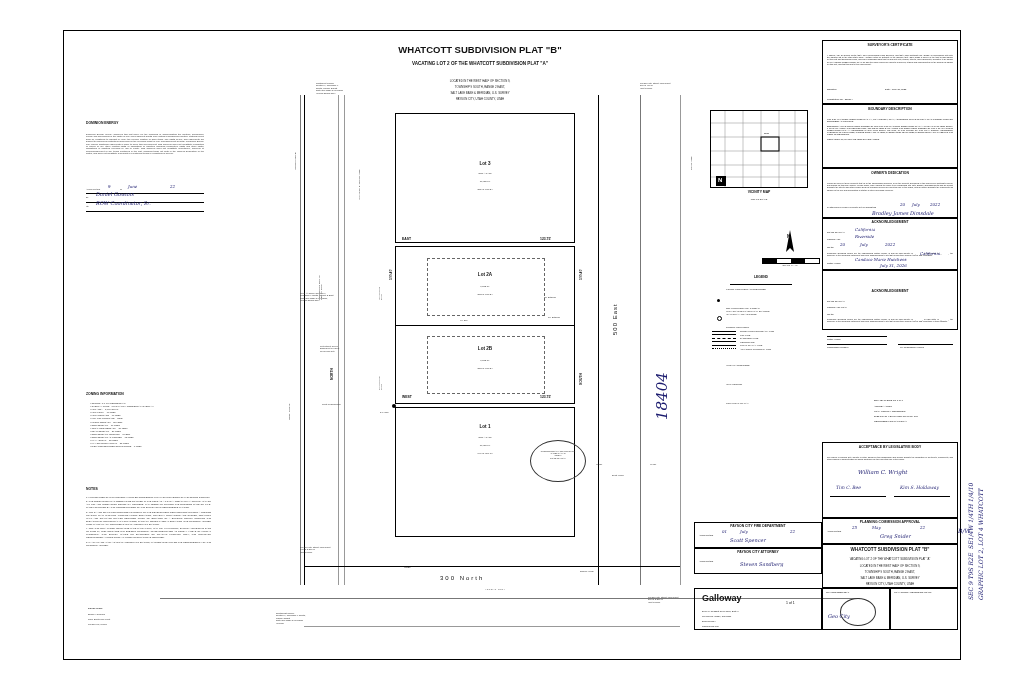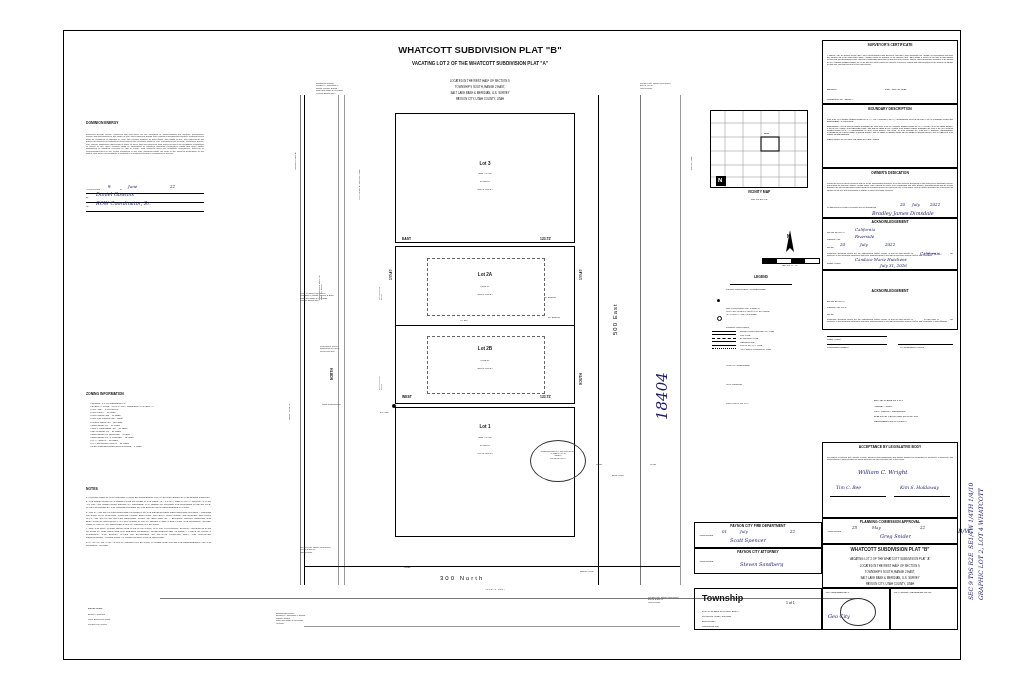--- a/index.html
+++ b/index.html
@@ -380,21 +380,21 @@
 
   <div class="bx" style="left:822px;top:544px;width:136px;height:44px;"></div>
   <div class="t md b ctr" style="left:822px;top:548px;width:136px;">WHATCOTT SUBDIVISION PLAT "B"</div>
   <div class="t tiny2 ctr" style="left:822px;top:558px;width:136px;">VACATING LOT 2 OF THE WHATCOTT SUBDIVISION PLAT "A"</div>
   <div class="t tiny2 ctr" style="left:822px;top:565px;width:136px;">LOCATED IN THE WEST HALF OF SECTION 9,</div>
   <div class="t tiny2 ctr" style="left:822px;top:571px;width:136px;">TOWNSHIP 9 SOUTH, RANGE 2 EAST,</div>
   <div class="t tiny2 ctr" style="left:822px;top:577px;width:136px;">SALT LAKE BASE &amp; MERIDIAN, U.S. SURVEY</div>
   <div class="t tiny2 ctr" style="left:822px;top:583px;width:136px;">PAYSON CITY, UTAH COUNTY, UTAH</div>
 
   <div class="bx" style="left:694px;top:588px;width:128px;height:42px;"></div>
-  <div class="t b" style="left:702px;top:594px;font-size:9px;">Township</div>
+  <div class="t b" style="left:702px;top:594px;font-size:9px;">Galloway</div>
   <div class="t" style="left:702px;top:610px;font-size:2.2px;">2019 W. Pleasant Grove Blvd, Suite H</div>
   <div class="t" style="left:702px;top:615px;font-size:2.2px;">Greenwood Village, CO 80111</div>
   <div class="t" style="left:702px;top:620px;font-size:2.2px;">303.770.8884</div>
   <div class="t" style="left:702px;top:625px;font-size:2.2px;">GallowayUS.com</div>
   <div class="t" style="left:786px;top:602px;font-size:3.5px;">1 of 1</div>
 
   <div class="bx" style="left:822px;top:588px;width:68px;height:42px;"></div>
   <div class="t" style="left:826px;top:591px;font-size:2.2px;">CITY ENGINEER SEAL</div>
   <div class="abs" style="left:840px;top:598px;width:34px;height:26px;border:1px solid #333;border-radius:50%;"></div>
   <div class="t hand" style="left:828px;top:614px;font-size:5px;">Geo City</div>

